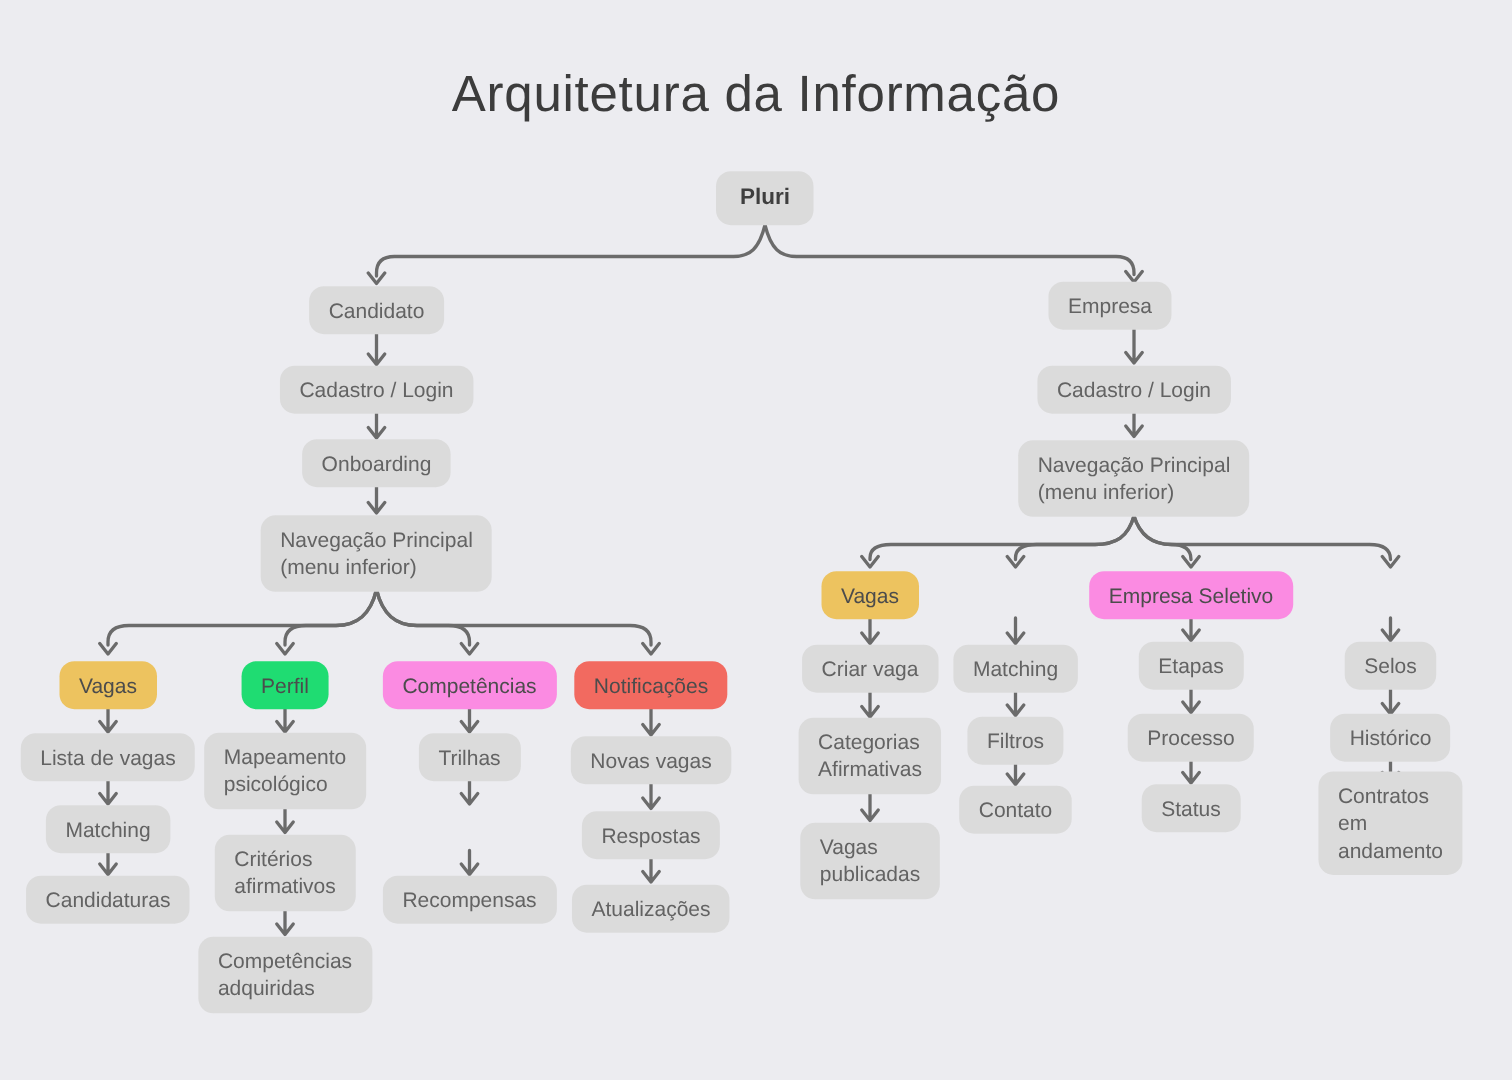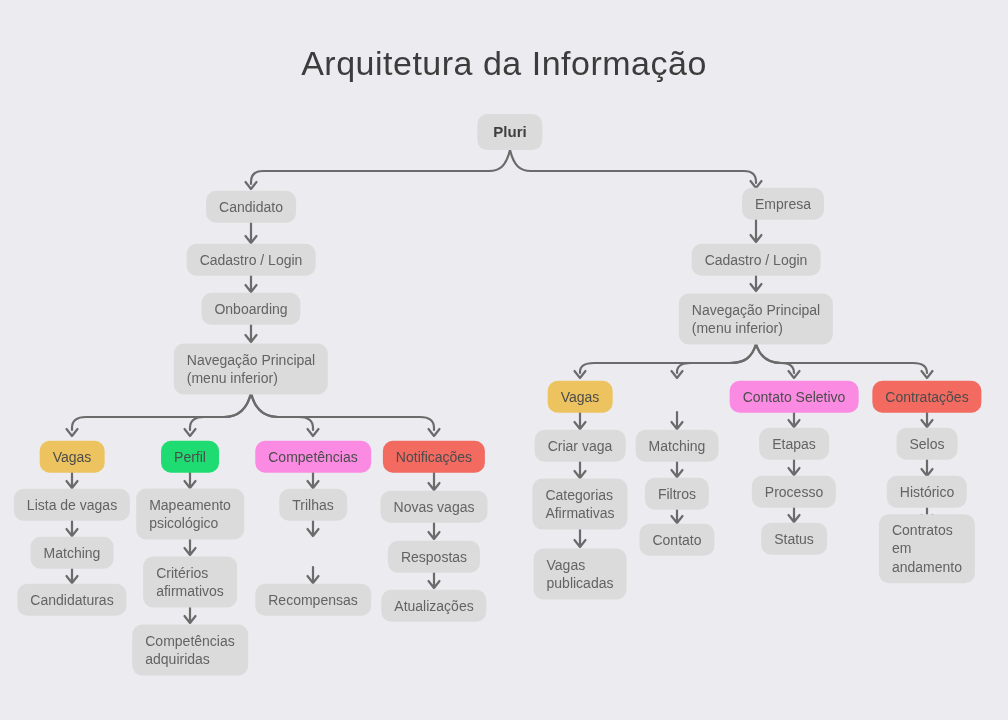--- a/index.html
+++ b/index.html
@@ -123,40 +123,39 @@
 
   <div class="node pink" style="left:313px;top:457px">Competências</div>
   <div class="node" style="left:313px;top:505px">Trilhas</div>
   <div class="node" style="left:313px;top:600px">Recompensas</div>
 
   <div class="node red" style="left:434px;top:457px">Notificações</div>
   <div class="node" style="left:434px;top:507px">Novas vagas</div>
   <div class="node" style="left:434px;top:557px">Respostas</div>
   <div class="node" style="left:434px;top:606px">Atualizações</div>
 
-  <div class="node" style="left:783px;top:204px">Empresa</div>
+  <div class="node" style="left:740px;top:204px">Empresa</div>
   <div class="node" style="left:756px;top:260px">Cadastro / Login</div>
   <div class="node" style="left:756px;top:319px">Navegação Principal
 (menu inferior)</div>
 
   <div class="node yellow" style="left:580px;top:397px">Vagas</div>
   <div class="node" style="left:580px;top:446px">Criar vaga</div>
   <div class="node" style="left:580px;top:504px">Categorias
 Afirmativas</div>
   <div class="node" style="left:580px;top:574px">Vagas
 publicadas</div>
 
   <div class="node" style="left:677px;top:446px">Matching</div>
   <div class="node" style="left:677px;top:494px">Filtros</div>
   <div class="node" style="left:677px;top:540px">Contato</div>
 
-  <div class="node pink" style="left:794px;top:397px">Contato Seletivo</div>
+  <div class="node pink" style="left:794px;top:397px">Empresa Seletivo</div>
   <div class="node" style="left:794px;top:444px">Etapas</div>
   <div class="node" style="left:794px;top:492px">Processo</div>
   <div class="node" style="left:794px;top:539px">Status</div>
 
-  <div class="node red" style="left:927px;top:397px">Contratações</div>
   <div class="node" style="left:927px;top:444px">Selos</div>
   <div class="node" style="left:927px;top:492px">Histórico</div>
   <div class="node" style="left:927px;top:549px">Contratos em
 andamento</div>
 
 </div>
 
 </body></html>

